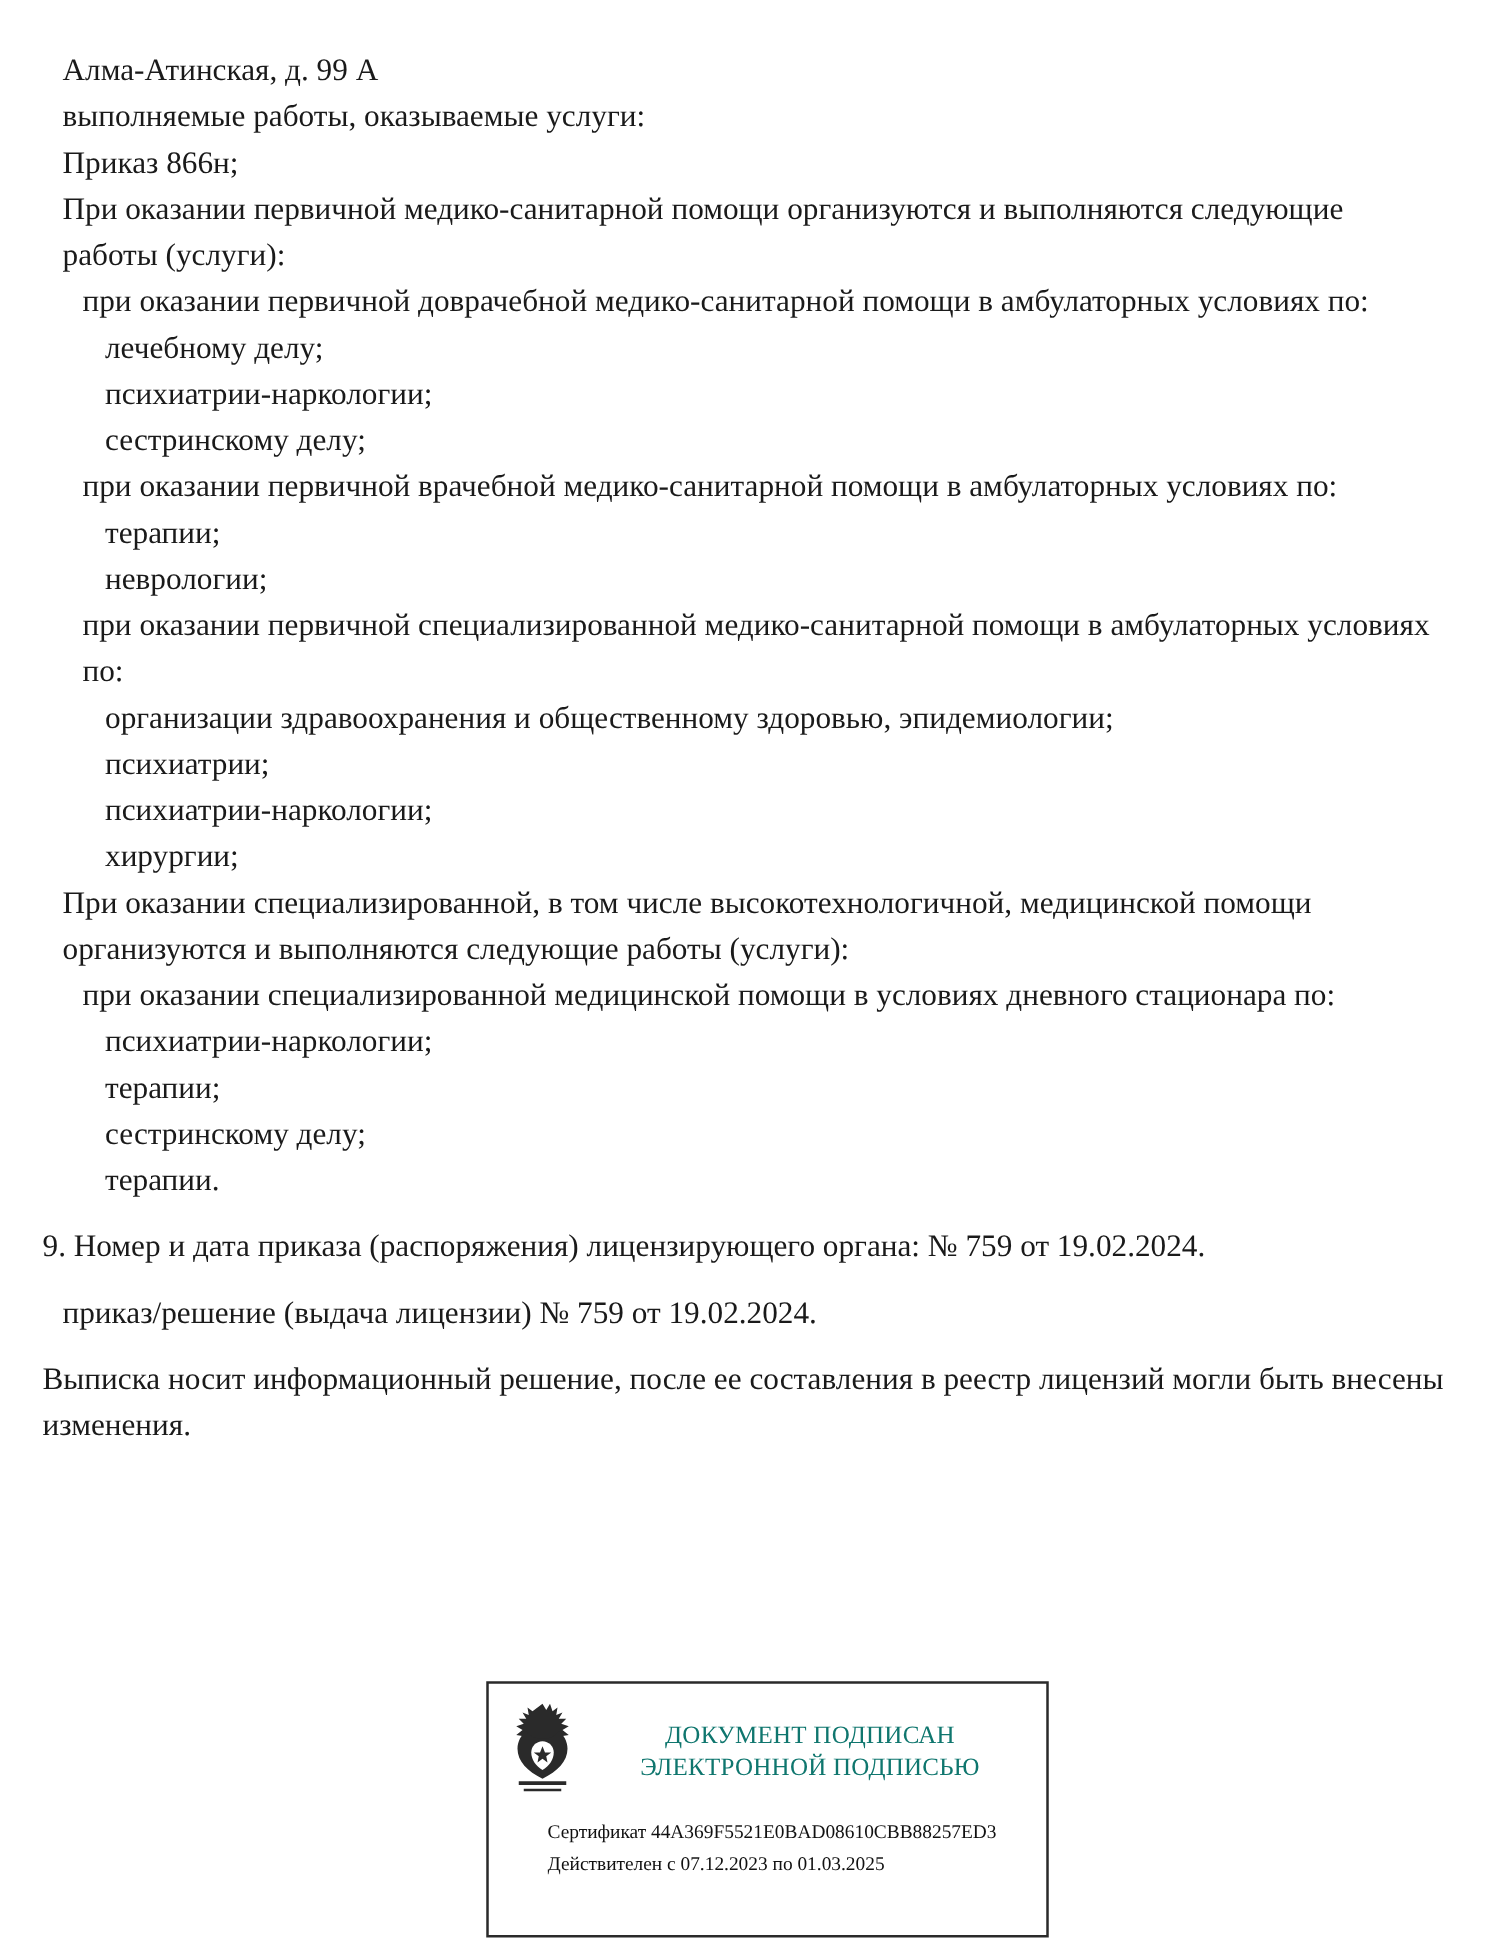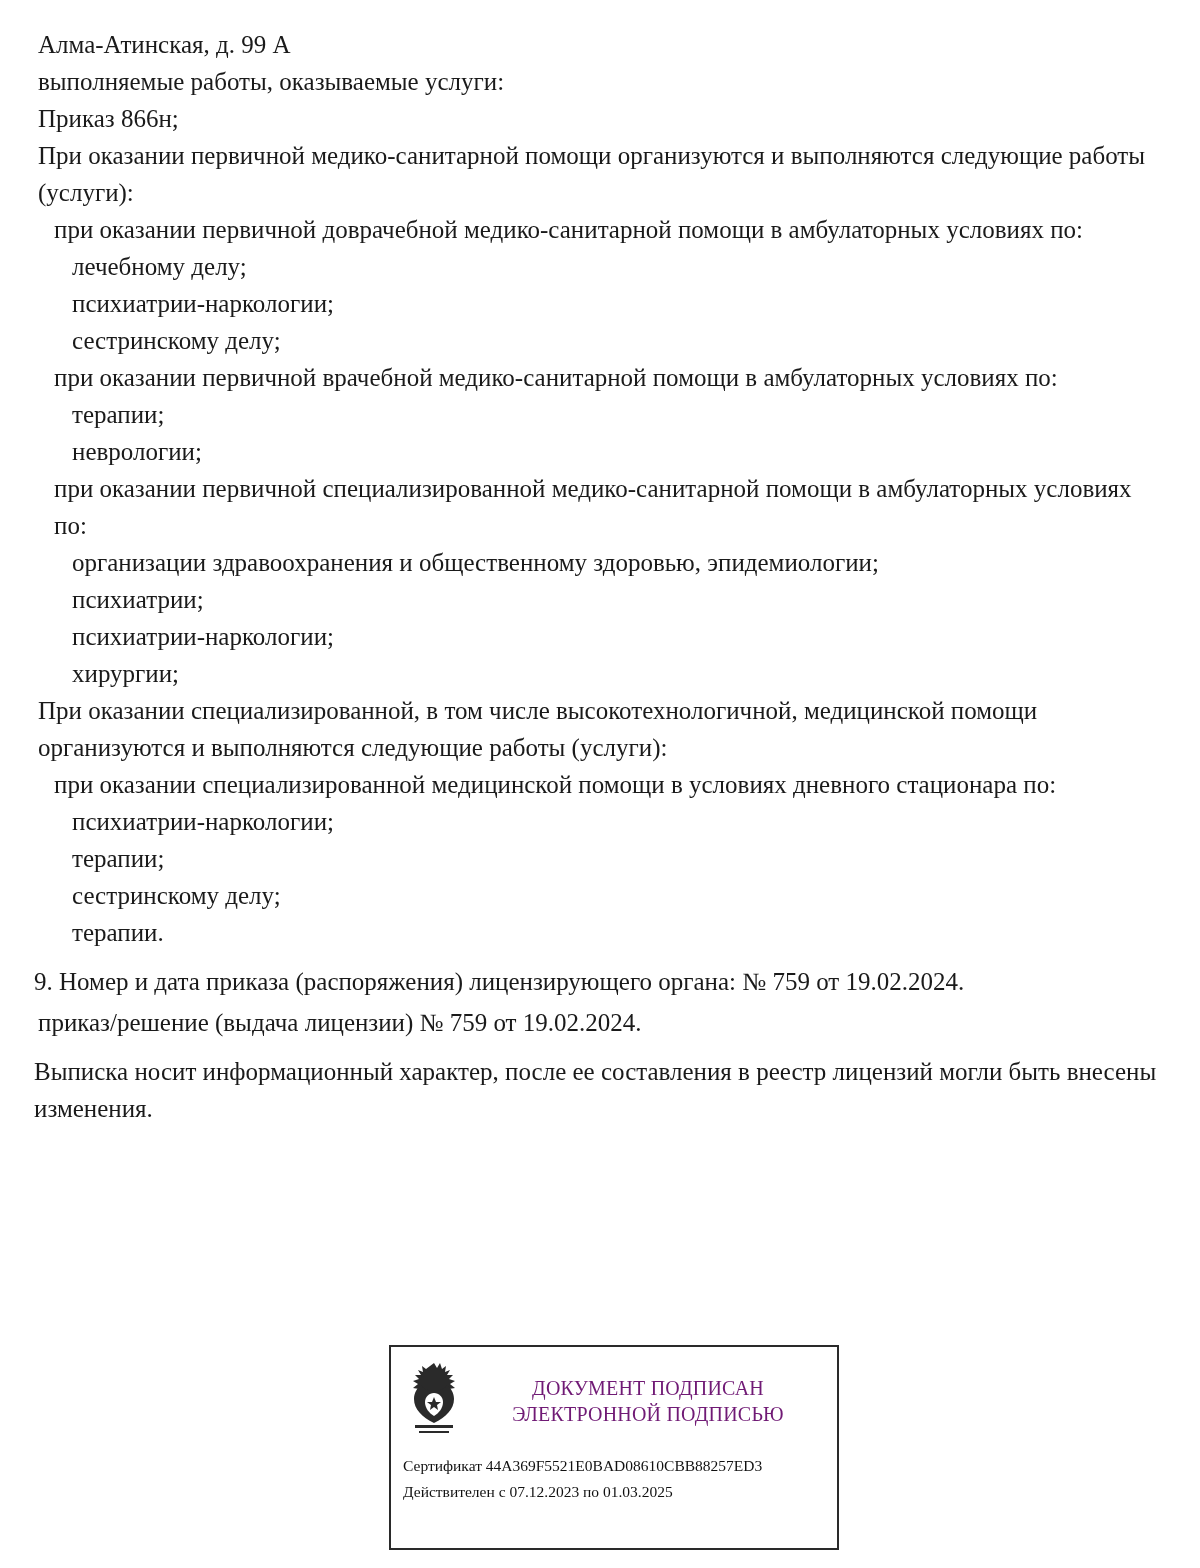--- a/index.html
+++ b/index.html
@@ -24,21 +24,21 @@
   }
   .line {
     font-size: 25px;
     line-height: 37px;
     white-space: pre-wrap;
   }
   .ind-0 { padding-left: 0; }
   .ind-1 { padding-left: 16px; }
   .ind-2 { padding-left: 34px; }
   .gap-before { margin-top: 12px; }
-  .block { margin: 4px; padding: 0; }
+  .block { margin: 16px; padding: 0; }
 
   
   .stamp {
     position: absolute;
     left: 389px;
     top: 1345px;
     width: 450px;
     height: 205px;
     border: 2px solid #2a2a2a;
     box-sizing: border-box;
@@ -57,32 +57,32 @@
     flex: 0 0 66px;
     margin-right: 6px;
     display: block;
   }
   .stamp-title {
     flex: 1;
     text-align: center;
     font-size: 20px;
     line-height: 26px;
     letter-spacing: 0.2px;
-    color: #701a75;
+    color: #0f766e;
     padding-right: 6px;
   }
   .stamp-body {
     padding: 2px 10px 0 12px;
     font-size: 15.5px;
     line-height: 26px;
     color: #111;
     white-space: nowrap;
     overflow: hidden;
   }
-  .stamp-body div { overflow: hidden; text-overflow: clip; }
+  .stamp-body div { overflow: hidden; text-overflow: clip; margin-left: 35px; }
   .stamp-body b { font-weight: bold; }
 </style>
 </head>
 <body>
 
 <div class="page">
 
   <div class="block">
     <div class="line ind-0">Алма-Атинская, д. 99 А</div>
     <div class="line ind-0">выполняемые работы, оказываемые услуги:</div>
@@ -107,21 +107,21 @@
     <div class="line ind-2">сестринскому делу;</div>
     <div class="line ind-2">терапии.</div>
   </div>
 
   <div class="line ind-0 gap-before">9. Номер и дата приказа (распоряжения) лицензирующего органа: № 759 от 19.02.2024.</div>
 
   <div class="block gap-before">
     <div class="line ind-0">приказ/решение (выдача лицензии) № 759 от 19.02.2024.</div>
   </div>
 
-  <div class="line ind-0 gap-before">Выписка носит информационный характер, после ее составления в реестр лицензий могли быть внесены изменения.</div>
+  <div class="line ind-0 gap-before">Выписка носит информационный решение, после ее составления в реестр лицензий могли быть внесены изменения.</div>
 
   <div class="stamp">
     <div class="stamp-top">
       <svg class="stamp-emblem" viewBox="0 0 66 84" aria-hidden="true">
         <g fill="#2a2a2a">
           <path d="M33 4 l3 5 3-5 2 6 4-3 -1 6 5-2 -3 5 6 0 -4 4 6 2 -5 3 5 4 -6 1 3 5 -6-1 1 6 -5-3 -1 6 -4-4 -3 6 -3-6 -4 4 -1-6 -5 3 1-6 -6 1 3-5 -6-1 5-4 -5-3 6-2 -4-4 6 0 -3-5 5 2 -1-6 4 3z"></path>
           <path d="M20 26 c-4 3 -7 8 -7 14 0 10 8 18 20 24 12-6 20-14 20-24 0-6 -3-11 -7-14 -3 4 -7 6 -13 6 -6 0 -10-2 -13-6z" fill="#2a2a2a"></path>
           <path d="M33 34 c-5 0 -9 4 -9 9 0 6 4 11 9 14 5-3 9-8 9-14 0-5 -4-9 -9-9z" fill="#ffffff"></path>
           <path d="M33 38 l2 5 5 0 -4 3 1 5 -4-3 -4 3 1-5 -4-3 5 0z" fill="#2a2a2a"></path>
           <path d="M14 66 h38 v3 h-38z"></path>

